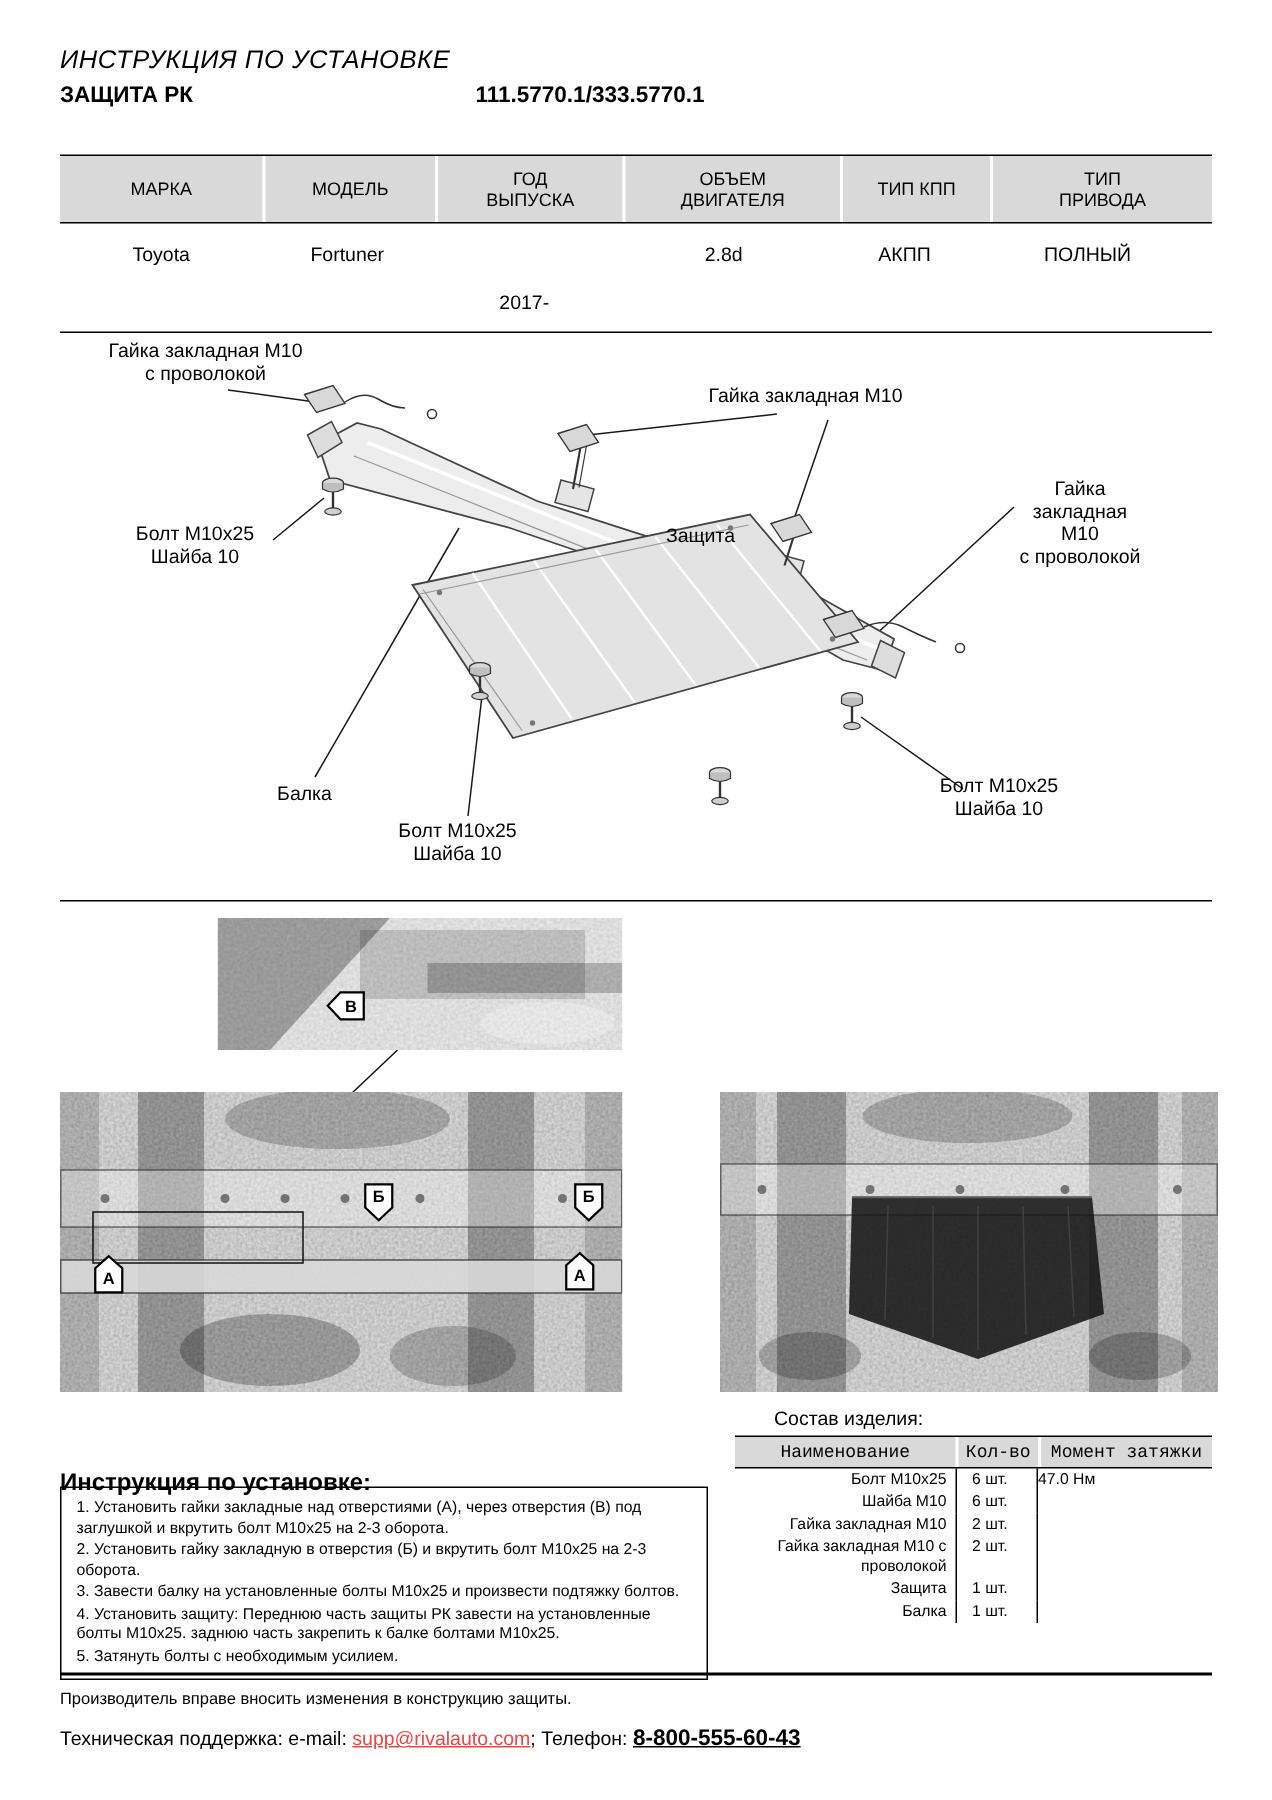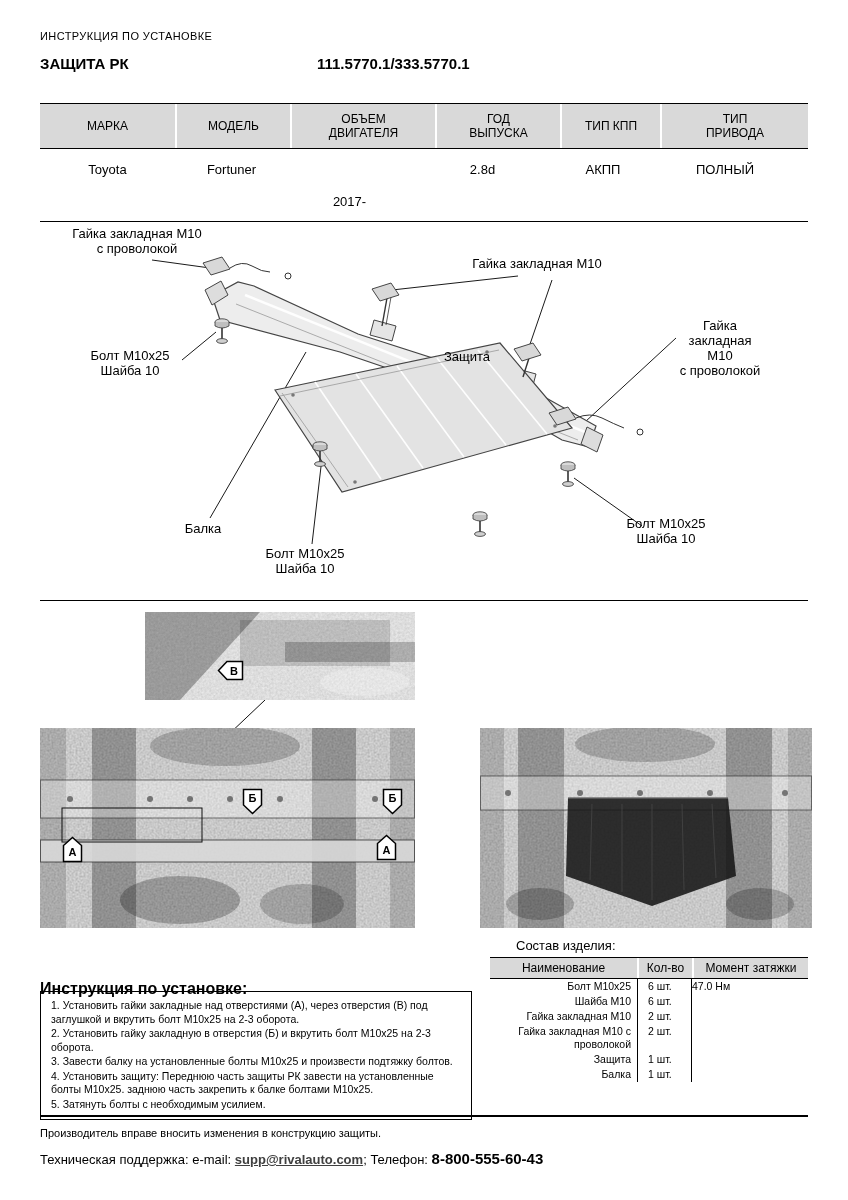--- a/index.html
+++ b/index.html
@@ -2,21 +2,21 @@
 <html><head>
 <meta charset="utf-8">
 <style>
   * { margin:0; padding:0; box-sizing:border-box; }
   html,body { background:#fff; }
   body { width:848px; height:1200px; font-family:"Liberation Sans",sans-serif; color:#000; }
   .page { position:relative; width:848px; height:1200px; background:#fff; overflow:hidden; }
   .abs { position:absolute; }
 
   
-  .doc-title { left:40px; top:30px; font-size:11px; letter-spacing:0.4px; }
+  .doc-title { left:40px; top:30px; font-size:17px; letter-spacing:0.4px;font-style:italic; }
   .product-row { left:40px; top:55px; width:768px; font-size:15px; font-weight:bold; }
   .part-numbers { position:absolute; left:255px; top:0;margin-left:22px; }
 
   
   .spec-table { left:40px; top:103px; width:768px; border-top:1px solid #000; border-bottom:1px solid #000; }
   .spec-header { display:flex; border-bottom:1px solid #000; }
   .spec-header .cell { background:#d9d9d9; height:44px; display:flex; align-items:center; justify-content:center; text-align:center; font-size:12px; white-space:pre-line; line-height:14px; }
   .spec-header .cell + .cell { border-left:2px solid #fff; }
   .spec-row { display:flex; }
   .spec-row .cell { height:40px; display:flex; align-items:center; justify-content:center; font-size:13px; }
@@ -40,36 +40,36 @@
   .connector { left:40px; top:600px; width:775px; height:335px; pointer-events:none; }
 
   
   .inst-title { left:40px; top:938px; font-size:16px; font-weight:bold;margin-top:42px; }
   .inst-box { left:40px; top:991px; width:432px; border:1px solid #000; padding:7px 8px 7px 10px; font-size:10.5px; line-height:13.5px; }
   .inst-box p { margin-bottom:1px; }
 
   
   .parts-title { left:516px; top:938px; font-size:13px; font-weight:normal; }
   .parts-table { left:490px; top:957px; width:318px; font-size:10.5px; }
-  .parts-header { display:flex; border-top:1px solid #000; border-bottom:1px solid #000; }
+  .parts-header { display:flex; border-top:1px solid #000; border-bottom:1px solid #000;font-family:Liberation Mono, monospace; }
   .parts-header .cell { background:#d9d9d9; height:20px; display:flex; align-items:center; justify-content:center; font-size:12px; }
   .parts-header .cell + .cell { border-left:2px solid #fff; }
   .pn{width:147px;} .pq{width:55px;} .pt{width:116px;}
   .parts-row { display:flex; }
   .parts-row .cell { padding:1px 0; line-height:13px; }
   .parts-row .pn { text-align:right; padding-right:6px; white-space:pre-line; }
   .parts-row .pq { border-left:1px solid #000; padding-left:10px; width:54px; }
   .parts-row .pt { border-left:1px solid #000; width:115px; }
 
   
   .divider2 { left:40px; top:1115px; width:768px; height:2px; background:#000; }
   .footer-line1 { left:40px; top:1127px; font-size:11px; }
   .footer-line2 { left:40px; top:1150px; font-size:13px; }
-  .footer-line2 .email { color:#404040; font-weight:bold; text-decoration:underline; }
-  .footer-line2 .phone { font-weight:bold; font-size:15px; }
+  .footer-line2 .email { color:#ef4444; font-weight:normal; text-decoration:underline; }
+  .footer-line2 .phone { font-weight:bold; font-size:15px;text-decoration:underline; }
 </style>
 </head>
 <body>
 
 <svg width="0" height="0" style="position:absolute">
   <defs>
     <filter id="grain" x="0" y="0" width="100%" height="100%">
       <feTurbulence type="fractalNoise" baseFrequency="0.5" numOctaves="3" seed="7"></feTurbulence>
       <feColorMatrix type="saturate" values="0"></feColorMatrix>
       <feComponentTransfer>
@@ -97,24 +97,24 @@
   <div class="abs doc-title">ИНСТРУКЦИЯ ПО УСТАНОВКЕ</div>
   <div class="abs product-row">
     <span>ЗАЩИТА РК</span>
     <span class="part-numbers">111.5770.1/333.5770.1</span>
   </div>
 
   <div class="abs spec-table">
     <div class="spec-header">
       <div class="cell c0">МАРКА</div>
       <div class="cell c1">МОДЕЛЬ</div>
+      <div class="cell c2">ГОД
+ВЫПУСКА</div>
       <div class="cell c3">ОБЪЕМ
 ДВИГАТЕЛЯ</div>
-      <div class="cell c2">ГОД
-ВЫПУСКА</div>
       <div class="cell c4">ТИП КПП</div>
       <div class="cell c5">ТИП
 ПРИВОДА</div>
     </div>
     <div class="spec-row">
       <div class="cell c0">Toyota</div>
       <div class="cell c1">Fortuner</div>
       <div class="cell c2">2017-</div>
       <div class="cell c3">2.8d</div>
       <div class="cell c4">АКПП</div>

